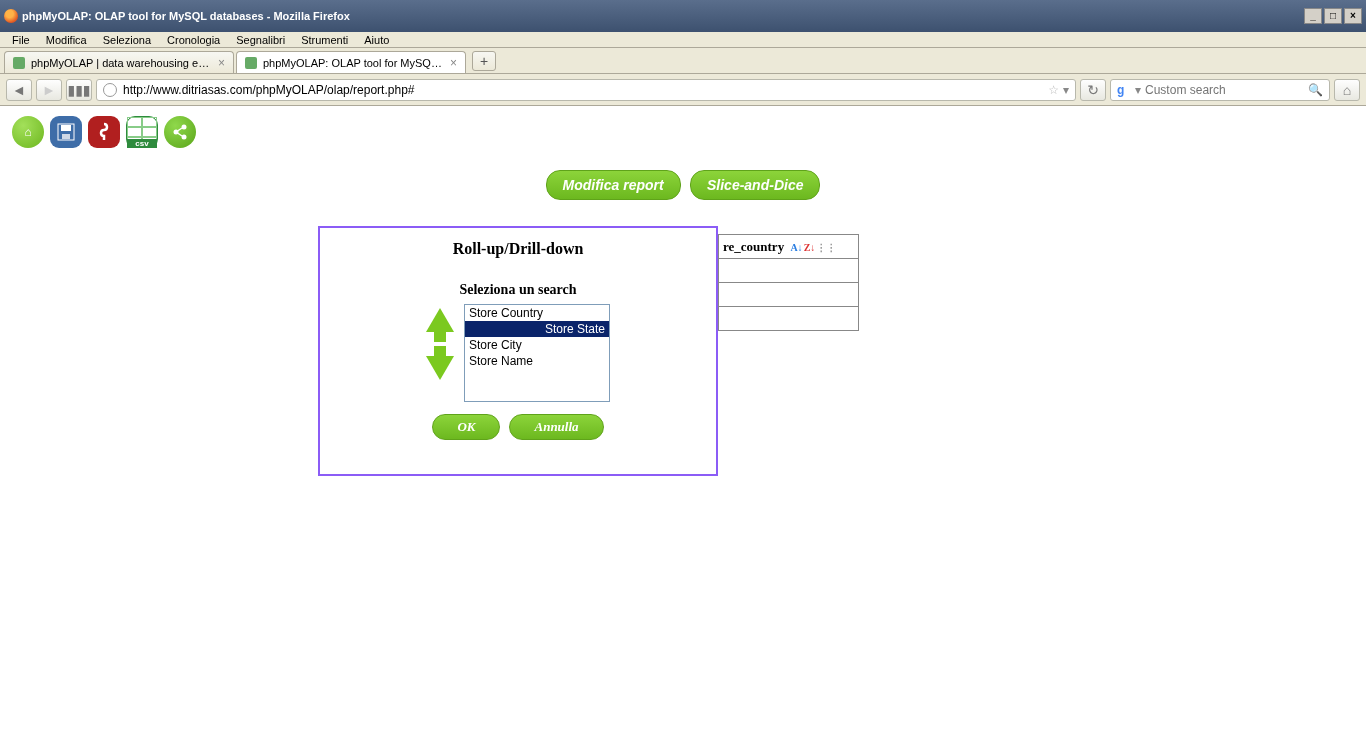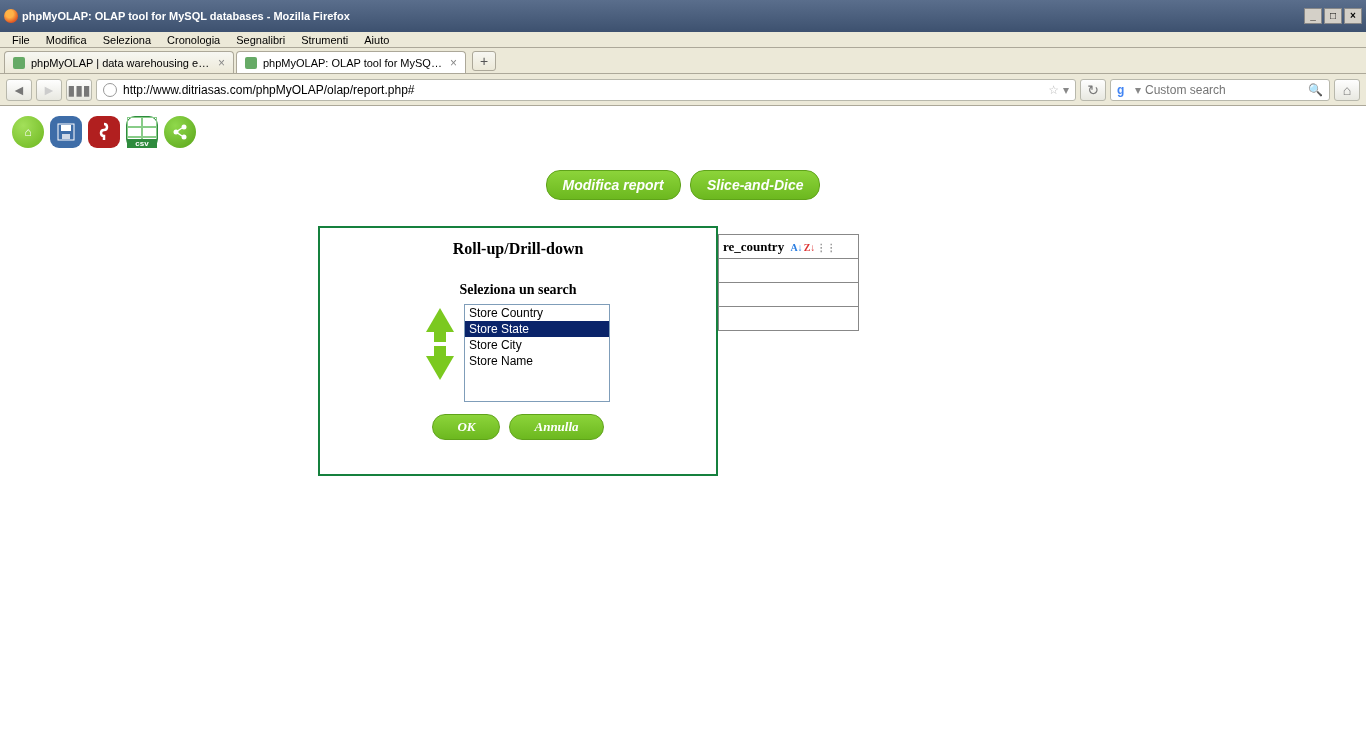--- a/index.html
+++ b/index.html
@@ -237,21 +237,21 @@
   font-style: italic;
 }
 
 
 .dialog {
   position: absolute;
   left: 318px;
   top: 120px;
   width: 400px;
   height: 250px;
-  border: 2px solid #15803d;
+  border: 2px solid #8b5cf6;
   background: #fff;
   text-align: center;
   padding: 12px;
   font-family: "Times New Roman", serif;
 }
 .dialog .dlg-title {
   font-weight: bold;
   font-size: 16px;
   margin-bottom: 24px;
 }
@@ -313,20 +313,21 @@
   font-size: 12px;
   overflow-y: scroll;
 }
 .level-list .opt {
   padding: 1px 4px;
   cursor: pointer;
 }
 .level-list .opt.selected {
   background: #0a246a;
   color: #fff;
+  text-align: right;
 }
 .dlg-buttons {
   margin-top: 12px;
 }
 .dlg-buttons .pillbtn { padding: 4px 24px; font-size: 13px; }
 
 
 .bg-table {
   position: absolute;
   left: 718px;

